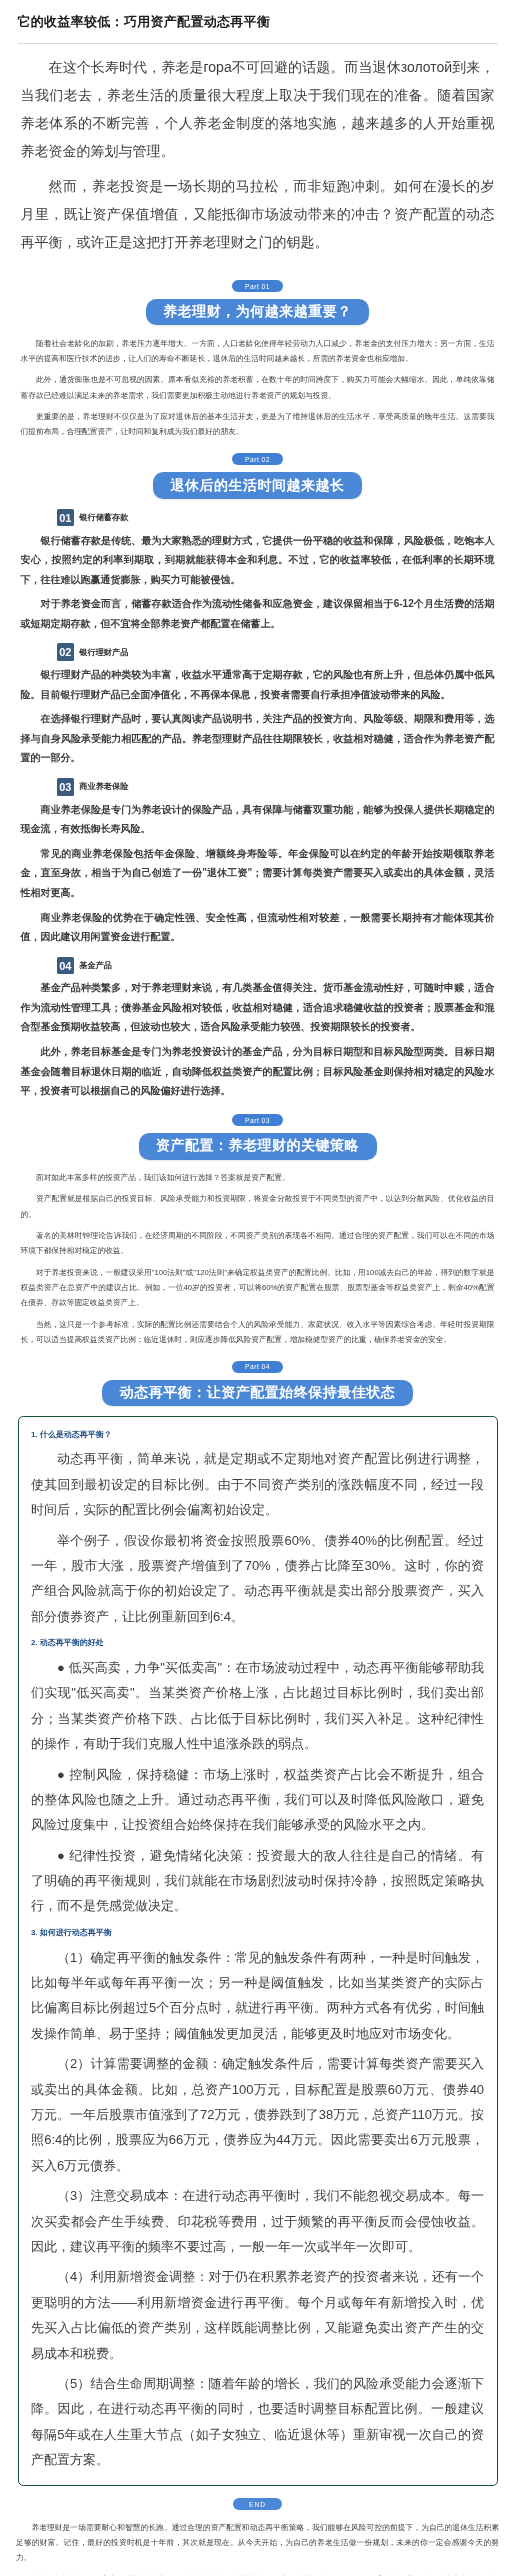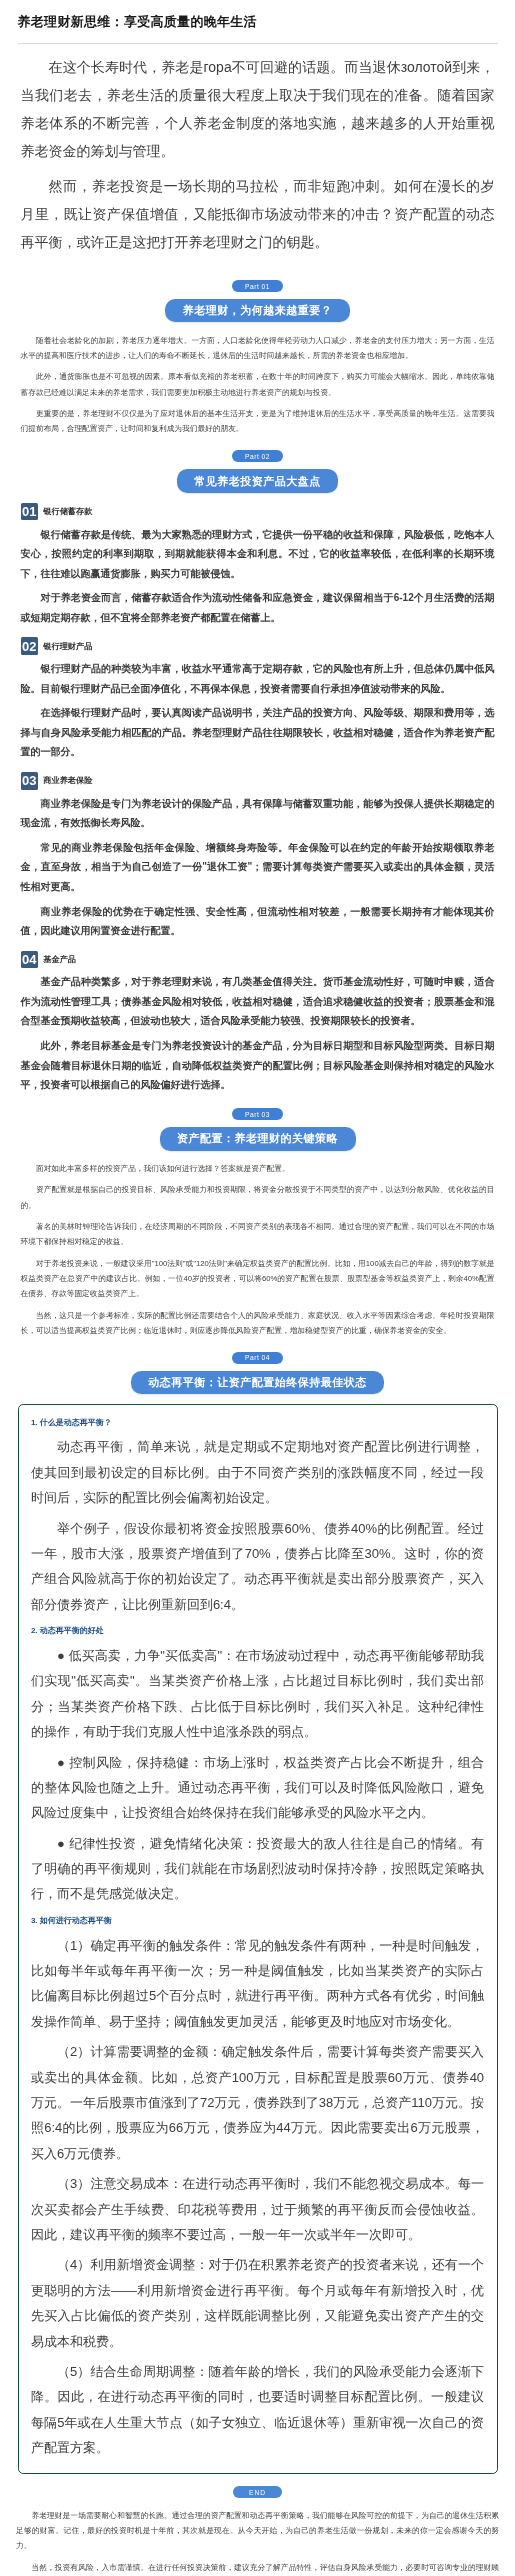--- a/index.html
+++ b/index.html
@@ -67,21 +67,21 @@
 
   
   .sec-head-wrap {
     display: flex;
     justify-content: center;
     margin: 3.1px 0 10.3px 0;
   }
   .sec-head {
     background: #4a87d6;
     color: #ffffff;
-    font-size: 11px;
+    font-size: 14px;
     font-weight: bold;
     padding: 4.1px 17.5px;
     border-radius: 10.3px;
     letter-spacing: 0.5px;
     box-shadow: 0 1px 1.5px rgba(0,0,0,0.10);
   }
 
   
   .block {
     margin: 0 20.6px 10.3px 20.6px;
@@ -94,23 +94,24 @@
   }
   .block-num {
     background: #3a5a80;
     color: #ffffff;
     width: 17.5px;
     min-width: 17.5px;
     height: 17.5px;
     display: flex;
     align-items: center;
     justify-content: center;
-    font-size: 13px;
+    font-size: 11px;
     font-weight: bold;
     border-radius: 1.5px;
+    margin-left: 36px;
   }
   .block-title {
     margin-left: 5.2px;
     display: flex;
     align-items: center;
     font-size: 8.2px;
     font-weight: bold;
     color: #2f2f2f;
   }
   .block-body p {
@@ -223,21 +224,21 @@
     margin: 0 0 4.1px 0;
     text-align: justify;
   }
 </style>
 </head>
 <body>
 
 <div class="page">
 
   <div class="title-bar">
-    <div class="title">养老理财新思维：享受高质量的晚年生活</div>
+    <div class="title">它的收益率较低：巧用资产配置动态再平衡</div>
   </div>
   <div class="title-rule"></div>
 
   <div class="intro">
     <p>在这个长寿时代，养老是гора不可回避的话题。而当退休золотой到来，当我们老去，养老生活的质量很大程度上取决于我们现在的准备。随着国家养老体系的不断完善，个人养老金制度的落地实施，越来越多的人开始重视养老资金的筹划与管理。</p>
     <p>然而，养老投资是一场长期的马拉松，而非短跑冲刺。如何在漫长的岁月里，既让资产保值增值，又能抵御市场波动带来的冲击？资产配置的动态再平衡，或许正是这把打开养老理财之门的钥匙。</p>
   </div>
 
   <div class="part-wrap">
     <div class="part-badge">Part 01</div>
@@ -248,21 +249,21 @@
   <div class="body-sec">
     <p>随着社会老龄化的加剧，养老压力逐年增大。一方面，人口老龄化使得年轻劳动力人口减少，养老金的支付压力增大；另一方面，生活水平的提高和医疗技术的进步，让人们的寿命不断延长，退休后的生活时间越来越长，所需的养老资金也相应增加。</p>
     <p>此外，通货膨胀也是不可忽视的因素。原本看似充裕的养老积蓄，在数十年的时间跨度下，购买力可能会大幅缩水。因此，单纯依靠储蓄存款已经难以满足未来的养老需求，我们需要更加积极主动地进行养老资产的规划与投资。</p>
     <p>更重要的是，养老理财不仅仅是为了应对退休后的基本生活开支，更是为了维持退休后的生活水平，享受高质量的晚年生活。这需要我们提前布局，合理配置资产，让时间和复利成为我们最好的朋友。</p>
   </div>
 
   <div class="part-wrap">
     <div class="part-badge">Part 02</div>
   </div>
   <div class="sec-head-wrap">
-    <div class="sec-head">常见养老投资产品大盘点</div>
+    <div class="sec-head">退休后的生活时间越来越长</div>
   </div>
 
   <div class="block">
     <div class="block-head">
       <div class="block-num">01</div>
       <div class="block-title">银行储蓄存款</div>
     </div>
     <div class="block-body">
       <p>银行储蓄存款是传统、最为大家熟悉的理财方式，它提供一份平稳的收益和保障，风险极低，吃饱本人安心，按照约定的利率到期取，到期就能获得本金和利息。不过，它的收益率较低，在低利率的长期环境下，往往难以跑赢通货膨胀，购买力可能被侵蚀。</p>
       <p>对于养老资金而言，储蓄存款适合作为流动性储备和应急资金，建议保留相当于6-12个月生活费的活期或短期定期存款，但不宜将全部养老资产都配置在储蓄上。</p>

